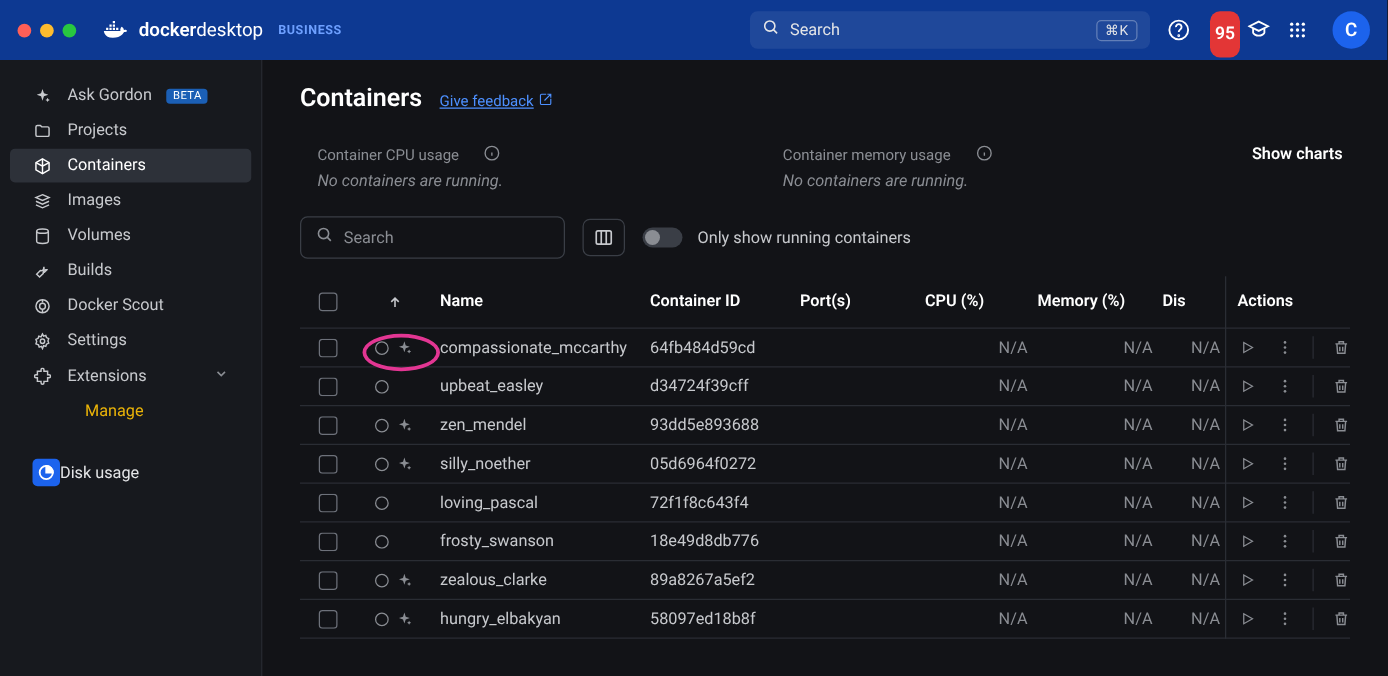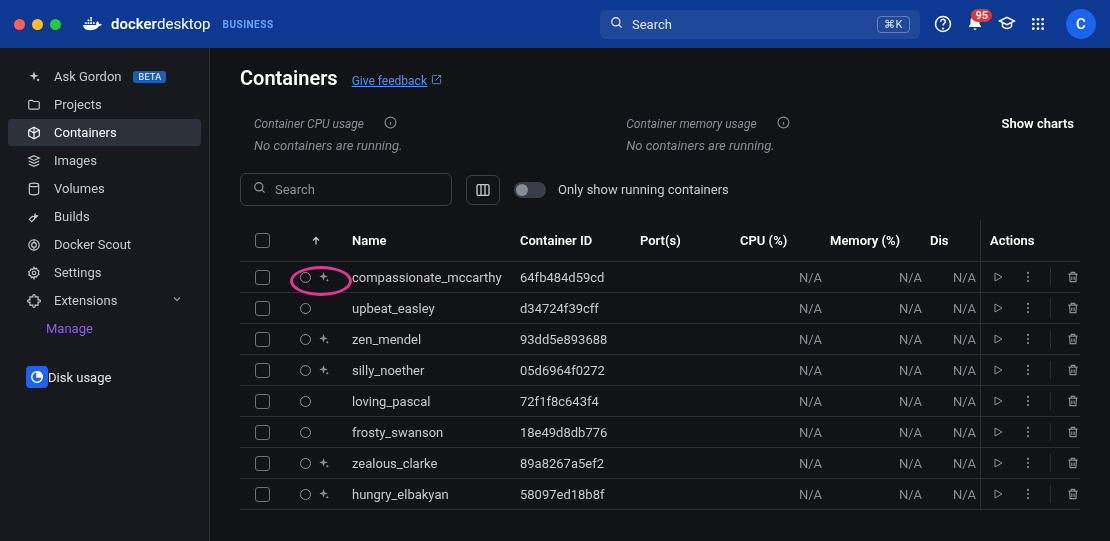--- a/index.html
+++ b/index.html
@@ -38,54 +38,54 @@
   color: #e4e5e7;
 }
 .searchbar .kbd {
   margin-left: auto; border: 1px solid rgba(255,255,255,0.3);
   border-radius: 4px; padding: 1px 6px; font-size: 11px; letter-spacing: 0.5px;
 }
 .top-actions { display: flex; align-items: center; gap: 14px; margin-left: 14px; color: #fff; }
 .top-btn { position: relative; cursor: pointer; display:flex; align-items:center; }
 .notif-badge {
   position: absolute; top: -6px; right: -8px;
-  background: #e33636; color: #fff; font-size: 11px;
-  border-radius: 8px; padding: 0 4px; line-height: 13px; font-weight: 600;
+  background: #e33636; color: #fff; font-size: 14px;
+  border-radius: 8px; padding: 12px 4px; line-height: 13px; font-weight: 600;
 }
 .avatar { width: 30px; height: 30px; border-radius: 50%; background: #1c63ed; color: #fff; display: flex; align-items: center; justify-content: center; font-weight: 600; font-size: 15px; margin-left: 6px; }
 .body-wrap { display: flex; height: calc(541px - 48px); }
 .sidebar {
   width: 210px; background: #17191e; border-right: 1px solid #2a2d34;
   padding: 14px 0; overflow-y: auto;
 }
 .nav-item {
   display: flex; align-items: center; gap: 12px;
   padding: 6px 18px; cursor: pointer; color: #c7c9cd; font-size: 13px;
   border-radius: 4px; margin: 1px 8px;
 }
 .nav-item.active { background: #2d3139; color: #fff; }
 .nav-item .ni-icon { width: 16px; display:flex; justify-content:center; color: #c7c9cd; }
 .nav-item.active .ni-icon { color:#fff; }
 .nav-beta { background: #1b5fb5; color: #fff; font-size: 9px; padding: 1px 5px; border-radius: 3px; font-weight:400; letter-spacing:0.3px; }
 .nav-chev { margin-left: auto; color: #8a8d93; }
-.nav-sub { padding-left: 46px; font-size: 13px; color: #8b5cf6; padding-top:6px; padding-bottom:6px; cursor:pointer; }
+.nav-sub { padding-left: 68px; font-size: 13px; color: #eab308; padding-top:6px; padding-bottom:6px; cursor:pointer; }
 .nav-divider { height: 10px; }
 .ext-item { display:flex; align-items:center; padding:6px 18px; margin:8px 8px 0; cursor:pointer; }
 .ext-icon { width:22px; height:22px; background:#1c63ed; border-radius:4px; display:flex; align-items:center; justify-content:center; color:#fff; }
 .main { flex: 1; background: #121317; overflow: hidden; position:relative; }
 .main-inner { padding: 18px 30px 0 30px; height:100%; overflow-y:auto; }
 .page-title-row { display: flex; align-items: baseline; gap: 14px; }
 .page-title { font-size: 20px; font-weight: 600; color: #fff; }
 .feedback-link { font-size: 12px; color: #4d90ff; text-decoration: underline; cursor: pointer; display:flex; align-items:center; gap:4px; }
 .page-sub { margin-top: 6px; font-size: 13px; color: #c7c9cd; }
 .page-sub a { color: #4d90ff; text-decoration: underline; }
 .ext-icon-inline { display:inline-flex; vertical-align:middle; }
 .stats-row { display: flex; align-items: flex-start; margin-top: 26px; gap: 60px; }
 .stat-block { flex: 0 0 auto; padding-left:14px; }
-.stat-label { font-size: 12px; color: #8a8d93; display:flex; align-items:center; gap:20px;font-style:italic; }
+.stat-label { font-size: 12px; color: #8a8d93; display:flex; align-items:center; gap:20px; }
 .stat-sub { font-size: 13px; font-style: italic; color: #8a8d93; margin-top: 6px; }
 .show-charts { margin-left: auto; font-size: 13px; font-weight: 600; color: #fff; cursor:pointer; padding-right:6px; }
 .controls-row { display: flex; align-items: center; gap: 14px; margin-top: 20px; }
 .filter-input {
   display: flex; align-items: center; gap: 8px;
   border: 1px solid #3a3e46; border-radius: 6px;
   padding: 7px 12px; width: 212px; color: #8a8d93;
 }
 .col-toggle { border: 1px solid #3a3e46; border-radius: 6px; padding: 6px 8px; cursor:pointer; color:#c7c9cd; display:flex; }
 .toggle-wrap { display: flex; align-items: center; gap: 12px; color: #c7c9cd; font-size:13px; }

